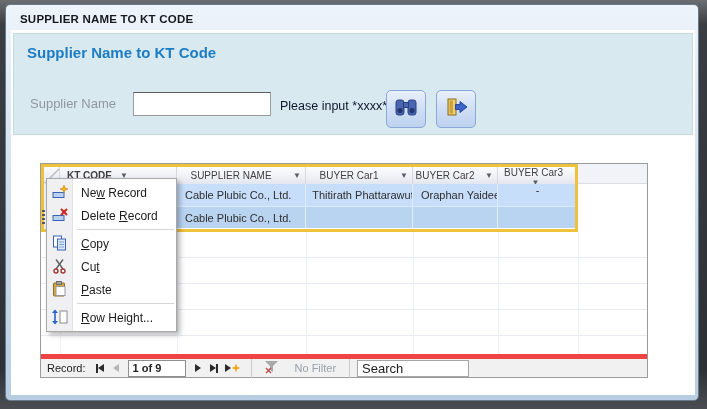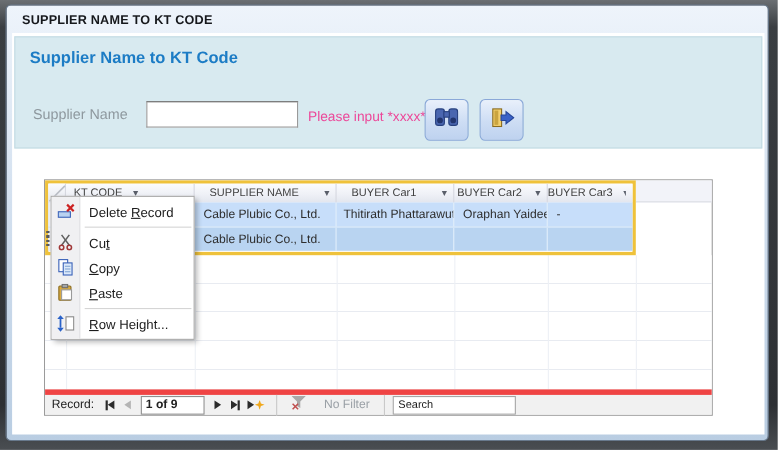--- a/index.html
+++ b/index.html
@@ -36,21 +36,21 @@
     position:absolute; left:30px; top:96px; z-index:4;
     font-size:13px; color:#8e989e;
   }
   .supplier-input {
     position:absolute; left:133px; top:92px; width:138px; height:24px; z-index:4;
     border:1px solid #9a9a9a; border-top-color:#5f5f5f; background:#fff;
     font-size:12px; padding:0 4px; font-family:"Liberation Sans",sans-serif;
   }
   .hint {
     position:absolute; left:280px; top:99px; z-index:4;
-    font-size:12.5px; color:#ec4899;
+    font-size:12.5px; color:#0f172a;
   }
   .tool-btn {
     position:absolute; top:90px; width:40px; height:38px; z-index:4;
     background:linear-gradient(180deg,#e9f0fb 0%,#cdddf4 55%,#bed2ef 100%);
     border:1px solid #8aa8d8; border-radius:5px;
     display:flex; align-items:center; justify-content:center; cursor:pointer;
   }
   .btn-search { left:386px; }
   .btn-exit  { left:436px; }
   
@@ -64,33 +64,33 @@
   }
   .hdr-row { display:flex; height:17px;
     background:linear-gradient(180deg,#fbfcfe 0%,#eef0f6 60%,#e3e6ee 100%);
   }
   .hcell {
     display:flex; align-items:center; position:relative;
     border-right:1px solid #d6d8e0; font-size:10px; color:#3f3f3f;
     overflow:hidden; white-space:nowrap;
   }
   .hcell .lbl { flex:1; text-align:center; }
-  .hcell.left-lbl .lbl { flex:0 0 auto; text-align:left; padding-left:7px; }
+  .hcell.left-lbl .lbl { flex:0 0 auto; text-align:left; padding-left:7px;font-weight:bold; }
   .hcell .arr { font-size:8px; color:#5a5f6a; margin:0 4px 0 8px; }
   .corner-cell { width:16px; border-right:1px solid #d6d8e0;
     background:linear-gradient(180deg,#fbfcfe,#e3e6ee); position:relative; }
   .corner-cell svg { position:absolute; inset:0; }
   .drow { display:flex; height:22px; font-size:11px; color:#2e2e2e; }
   .drow-1 { background:#c7defa; }
   .drow-2 { background:#b9d4f1; border-top:1px solid #dcebfb; }
   .dcell { border-right:1px solid #e2eefb; overflow:hidden; white-space:nowrap;
     display:flex; align-items:center; padding-left:8px; }
   .sel-cell { width:16px; background:#eef0f5; border-right:1px solid #d6d8e0; padding:0; }
   .w-kt  { width:117px; } .w-sup { width:129px; } .w-b1 { width:107px;justify-content:center; }
-  .w-b2  { width:85px; }  .w-b3  { width:71px; border-right:none; }
+  .w-b2  { width:85px; }  .w-b3  { width:71px; border-right:none;flex-direction:column; }
   .hdr-filler {
     position:absolute; left:537px; top:0; right:0; height:20px;
     background:#f2f3f9; border-bottom:1px solid #dadce3;
   }
   .empty-area {
     position:absolute; left:0; top:68px; right:0; bottom:23px; background:#fff;
     background-image:repeating-linear-gradient(180deg,
       transparent 0px, transparent 25px, #e8ebf1 25px, #e8ebf1 26px);
   }
   .vline { position:absolute; top:68px; bottom:23px; width:1px; background:#edf0f5; }
@@ -115,21 +115,21 @@
   }
   .pos-box {
     width:58px; height:17px; background:#fff; border:1px solid #8f8f8f;
     font-size:11px; font-weight:bold; display:flex; align-items:center;
     padding-left:4px; margin:0 4px;
   }
   .rb-sep { width:1px; height:19px; background:#c9c9c9; margin:0 7px; }
   .nofilter { display:flex; align-items:center; color:#9aa0a6; gap:16px; padding:0 6px; }
   .search-box {
     width:112px; height:17px; border:1px solid #a6a6a6; background:#fff;
-    font-size:10px; padding:0 4px; font-family:"Liberation Sans",sans-serif; color:#1c1c1c;
+    font-size:13px; padding:0 4px; font-family:"Liberation Sans",sans-serif; color:#1c1c1c;
   }
   
   .ctx-menu {
     position:absolute; left:46px; top:178px; width:131px; z-index:10;
     background:#ffffff; border:1px solid #a8a8a8;
     box-shadow:3px 3px 5px rgba(0,0,0,.28); padding:2px 0;
   }
   .ctx-gutter { position:absolute; left:0; top:0; bottom:0; width:26px;
     background:#f0f0f2; border-right:1px solid #e2e2e4; }
   .ctx-item {
@@ -270,62 +270,71 @@
     <span class="rb-sep"></span>
     <input class="search-box" value="Search" style="">
   </div>
 </div>
 
 <div class="edit-marker"></div>
 
 <div class="ctx-menu">
   <div class="ctx-gutter"></div>
 
+  <div class="ctx-item">
+    <span class="ic">
+      <svg width="16" height="16" viewBox="0 0 16 16">
+        <rect x="1" y="8.5" width="11" height="5" fill="#b9d2f0" stroke="#3a62b8"></rect>
+        <polygon points="12,1 13.2,4 16,5 13.2,6 12,9 10.8,6 8,5 10.8,4" fill="#f0b41f" stroke="#c88a10" stroke-width="0.6"></polygon>
+      </svg>
+    </span>
+    <span><span>Ne</span><span class="key">w</span><span> Record</span></span>
+  </div>
 
   <div class="ctx-item">
     <span class="ic">
       <svg width="16" height="16" viewBox="0 0 16 16">
         <rect x="1" y="8.5" width="11" height="5" fill="#b9d2f0" stroke="#3a62b8"></rect>
         <line x1="9" y1="2" x2="15" y2="8" stroke="#cc2222" stroke-width="2"></line>
         <line x1="15" y1="2" x2="9" y2="8" stroke="#cc2222" stroke-width="2"></line>
       </svg>
     </span>
     <span><span>Delete </span><span class="key">R</span><span>ecord</span></span>
   </div>
 
   <div class="ctx-sep"></div>
-
-  <div class="ctx-item">
-    <span class="ic">
-      <svg width="16" height="16" viewBox="0 0 16 16">
-        <line x1="4" y1="1.5" x2="11" y2="11" stroke="#5f5f5f" stroke-width="1.4"></line>
-        <line x1="11" y1="1.5" x2="4" y2="11" stroke="#5f5f5f" stroke-width="1.4"></line>
-        <circle cx="4" cy="13" r="2" fill="none" stroke="#a03838" stroke-width="1.4"></circle>
-        <circle cx="11" cy="13" r="2" fill="none" stroke="#a03838" stroke-width="1.4"></circle>
-      </svg>
-    </span>
-    <span><span>Cu</span><span class="key">t</span><span></span></span>
-  </div>
 
   <div class="ctx-item">
     <span class="ic">
       <svg width="16" height="16" viewBox="0 0 16 16">
         <rect x="1.5" y="1" width="8" height="11" fill="#ffffff" stroke="#3a62b8"></rect>
         <rect x="5.5" y="4" width="8" height="11" fill="#dce9fa" stroke="#3a62b8"></rect>
         <line x1="7" y1="7" x2="12" y2="7" stroke="#7ba0d0"></line>
         <line x1="7" y1="9.5" x2="12" y2="9.5" stroke="#7ba0d0"></line>
         <line x1="7" y1="12" x2="12" y2="12" stroke="#7ba0d0"></line>
       </svg>
     </span>
     <span><span></span><span class="key">C</span><span>opy</span></span>
   </div>
 
   <div class="ctx-item">
     <span class="ic">
       <svg width="16" height="16" viewBox="0 0 16 16">
+        <line x1="4" y1="1.5" x2="11" y2="11" stroke="#5f5f5f" stroke-width="1.4"></line>
+        <line x1="11" y1="1.5" x2="4" y2="11" stroke="#5f5f5f" stroke-width="1.4"></line>
+        <circle cx="4" cy="13" r="2" fill="none" stroke="#a03838" stroke-width="1.4"></circle>
+        <circle cx="11" cy="13" r="2" fill="none" stroke="#a03838" stroke-width="1.4"></circle>
+      </svg>
+    </span>
+    <span><span>Cu</span><span class="key">t</span><span></span></span>
+  </div>
+
+  <div class="ctx-item">
+    <span class="ic">
+      <svg width="16" height="16" viewBox="0 0 16 16">
         <rect x="1.5" y="2" width="11" height="13" rx="1" fill="#d8a93f" stroke="#8a6b1f"></rect>
         <rect x="4.5" y="0.5" width="5" height="3" fill="#a5a5a5" stroke="#6f6f6f"></rect>
         <rect x="4" y="5.5" width="9" height="9" fill="#ffffff" stroke="#9a9a9a"></rect>
       </svg>
     </span>
     <span><span></span><span class="key">P</span><span>aste</span></span>
   </div>
 
   <div class="ctx-sep"></div>
 

